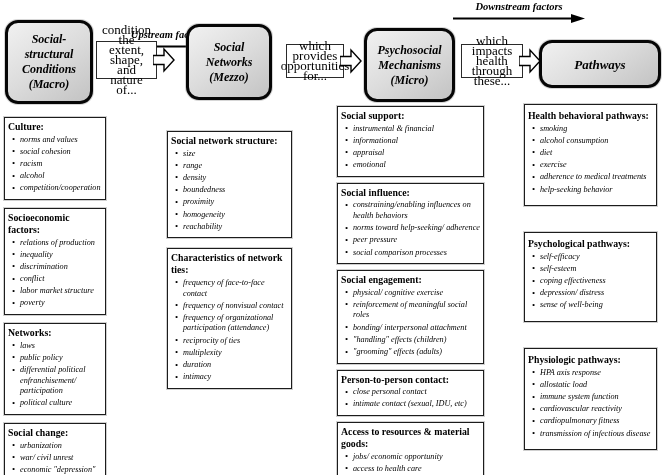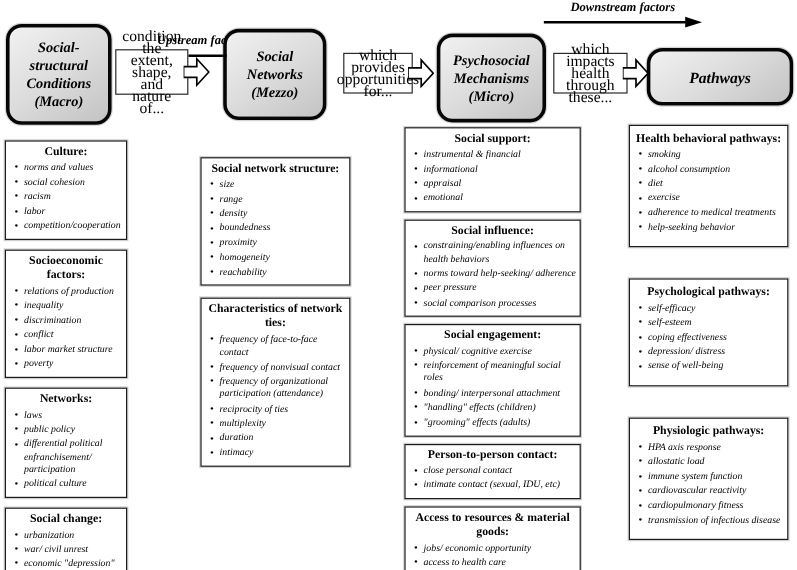--- a/index.html
+++ b/index.html
@@ -32,21 +32,21 @@
   .col-macro .dbox{margin-bottom:8px;}
   .col-mezzo .dbox{margin-bottom:10px;}
   .col-micro .dbox{margin-bottom:6px;}
   .col-pathways .dbox{margin-bottom:26px;}
   .dbox{
     background:#fff;border:1.4px solid #1c1c1c;box-sizing:border-box;
     padding:3px 3px 5px 3px;box-shadow:0 0 0 1px rgba(120,120,120,.35);
   }
   .col-pathways .dbox{padding:5px 3px 10px 3px;}
   .dbox-title{
-    font-weight:bold;font-size:9.8px;line-height:12px;text-align:center;margin-bottom:1px;
+    font-weight:bold;font-size:9.8px;line-height:12px;margin-bottom:1px;
   }
   .dbox-list{list-style:none;margin:0;padding:0;}
   .dbox-list li{
     position:relative;padding-left:12px;font-style:italic;font-size:8.2px;line-height:10.6px;
     margin-top:1.6px;
   }
   .dbox-list li::before{
     content:"\2022";position:absolute;left:4px;top:-0.5px;font-style:normal;font-size:9px;
   }
 </style>
@@ -103,21 +103,21 @@
     </svg>
   </div>
 
   <div class="col col-macro" id="col-macro" style="left:4px;top:117px;width:102px;">
   <div class="dbox">
     <div class="dbox-title">Culture:</div>
     <ul class="dbox-list">
           <li>norms and values</li>
           <li>social cohesion</li>
           <li>racism</li>
-          <li>labor</li>
+          <li>alcohol</li>
           <li>competition/cooperation</li>
         </ul>
   </div>
 
   <div class="dbox">
     <div class="dbox-title">Socioeconomic factors:</div>
     <ul class="dbox-list">
           <li>relations of production</li>
           <li>inequality</li>
           <li>discrimination</li>

